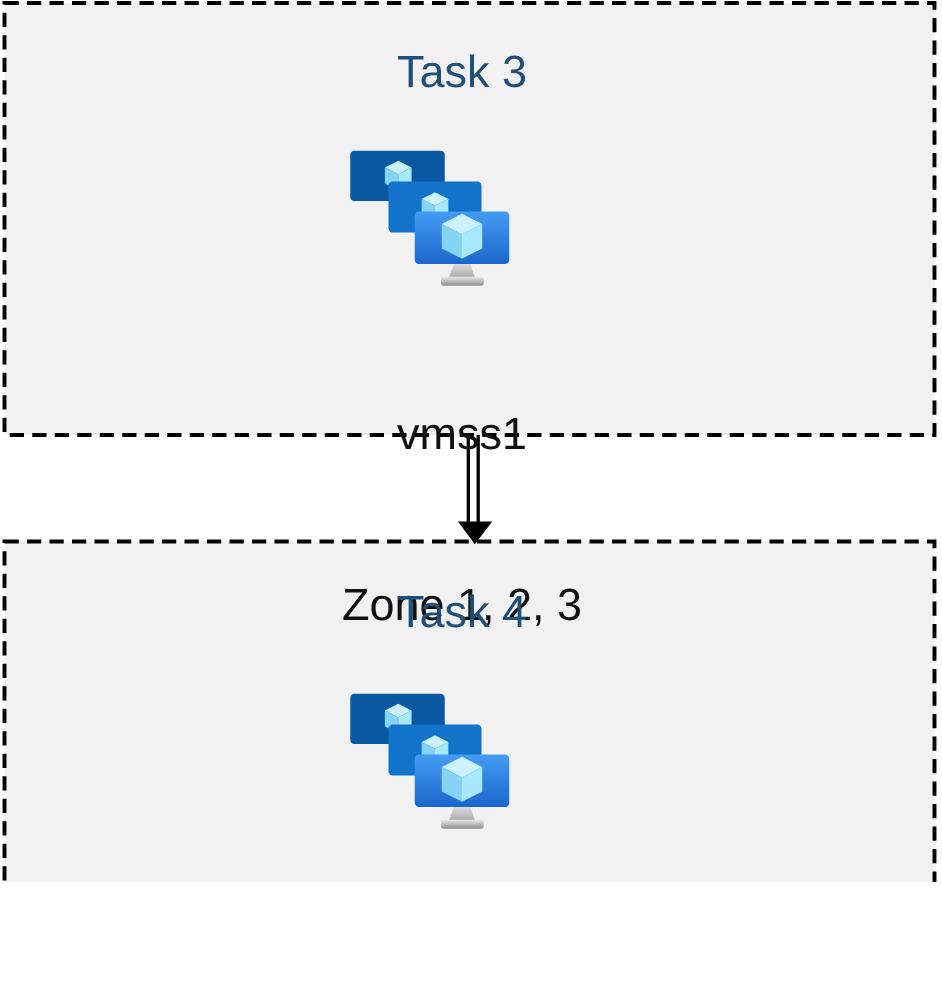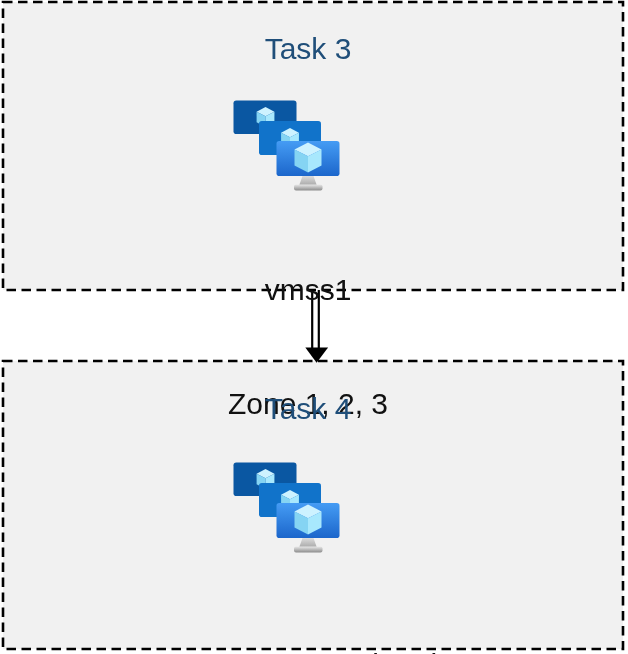--- a/index.html
+++ b/index.html
@@ -1,18 +1,18 @@
 <!DOCTYPE html>
 <html><head>
 <meta charset="utf-8">
 <style>
   html,body{margin:0;padding:0;background:#ffffff;}
   .canvas{
     position:relative;
-    width:628px;height:654px;
+    width:628px;height:588px;
     background:#ffffff;
     font-family:"Liberation Sans","DejaVu Sans",sans-serif;
     overflow:hidden;
   }
   .layer{position:absolute;left:0;top:0;}
   .txt{
     position:absolute;
     left:-6px;
     width:628px;
     text-align:center;

